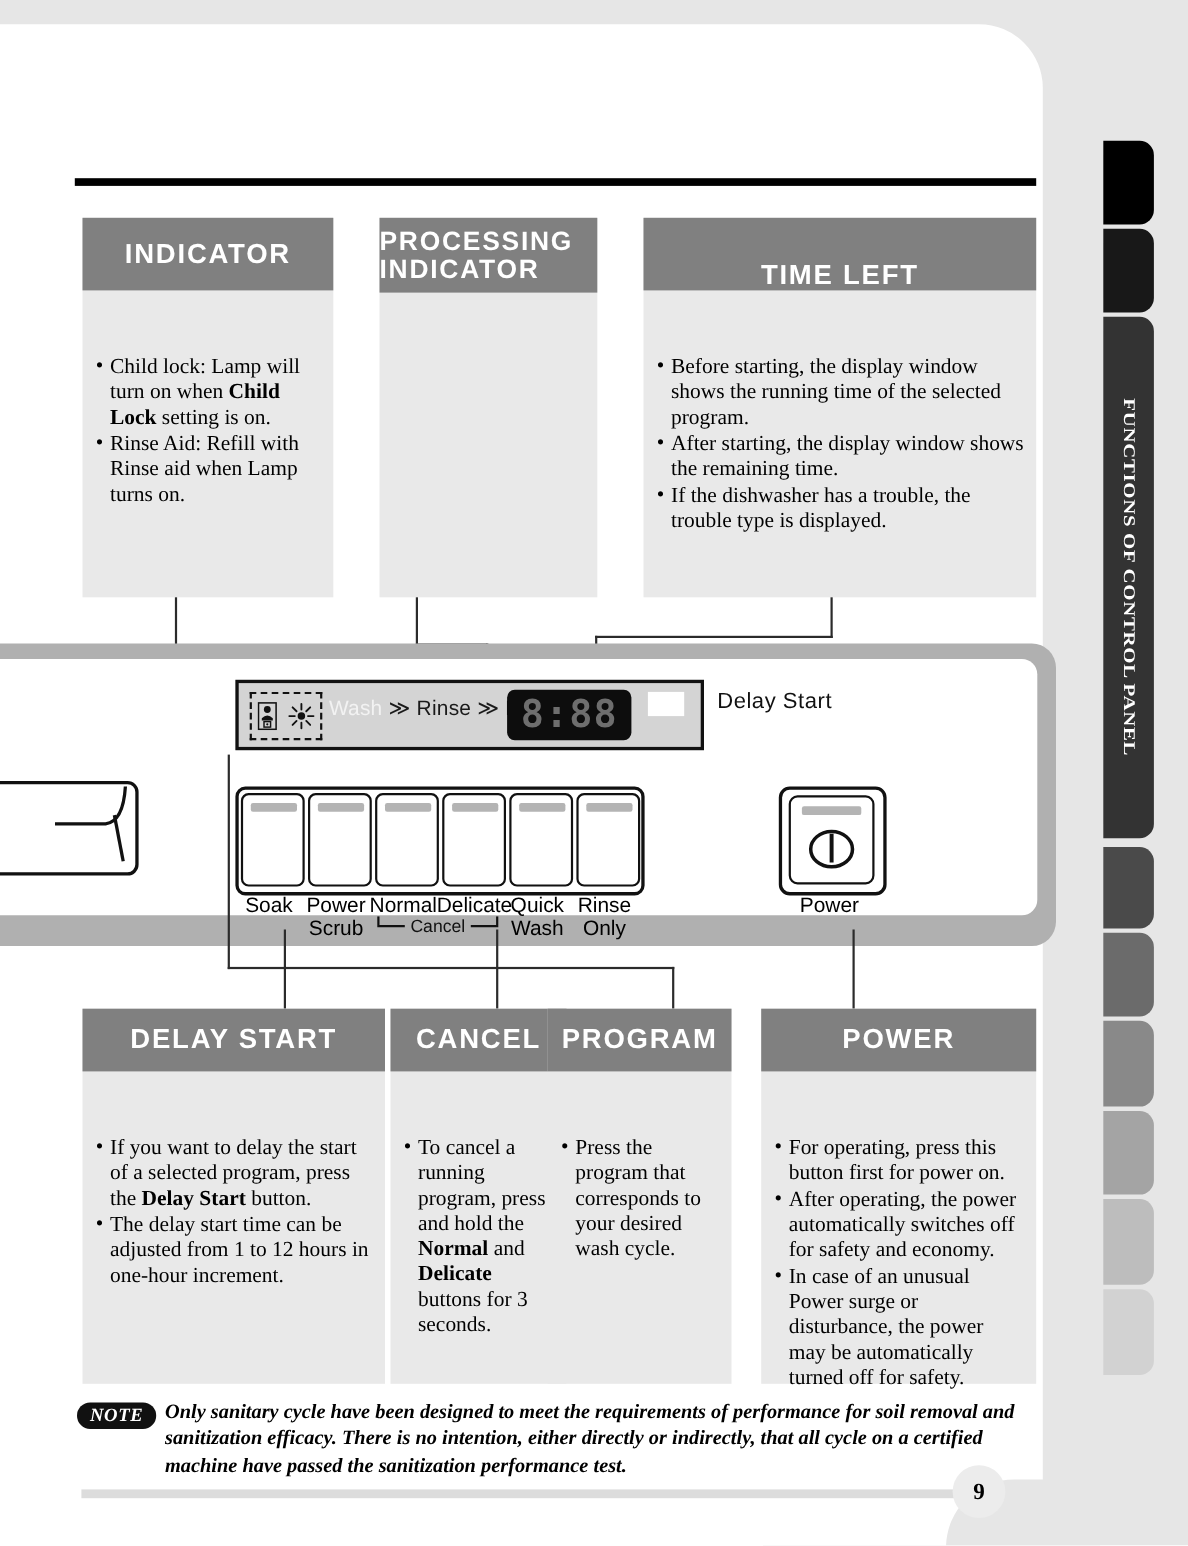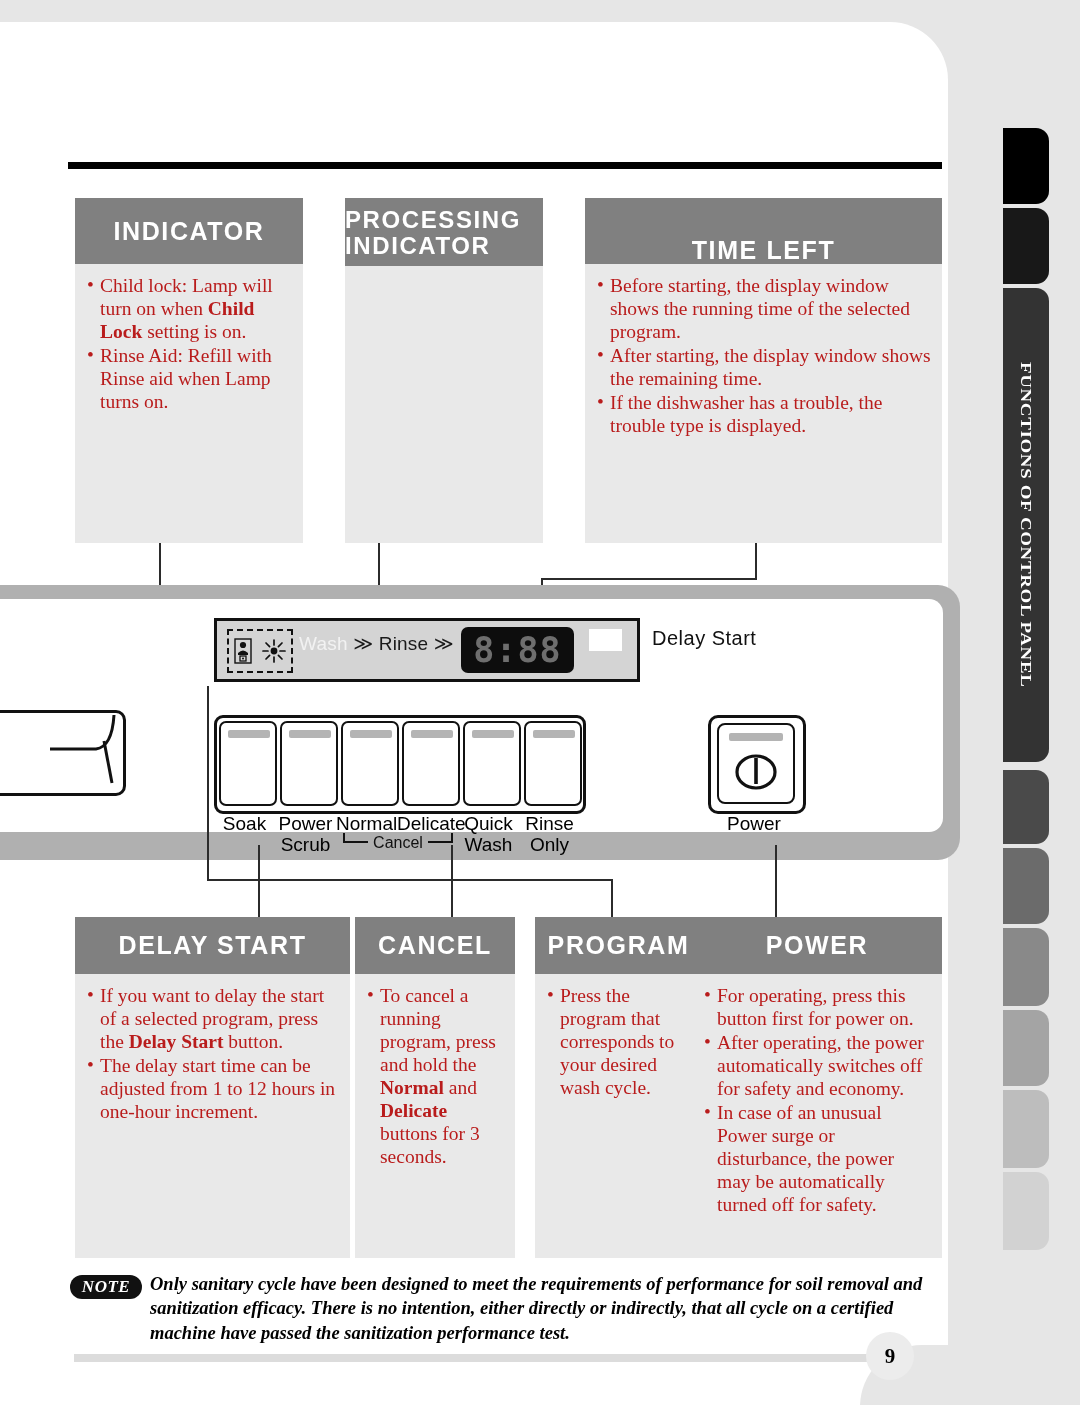--- a/index.html
+++ b/index.html
@@ -90,21 +90,22 @@
     align-items: center;
     justify-content: center;
     transform-origin: center;
   }
   .ibox-head span { display:block; line-height: 1.08; }
   .ibox-body {
     padding: 10px 10px 8px 12px;
     font-family: "Liberation Serif", serif;
     font-size: 19.5px;
     line-height: 1.18;
-    color: #b91c1c;
+    color: #000000;
+    margin-top: 48px;
   }
   .ibox-body ul { margin: 0; padding: 0; list-style: none; }
   .ibox-body li {
     position: relative;
     padding-left: 13px;
     margin-bottom: 1px;
     text-indent: 0;
   }
   .ibox-body li:before {
     content: "\2022";
@@ -553,21 +554,21 @@
     <div class="ibox-head" style="height:57px;">
       <span>CANCEL</span>
     </div>
     <div class="ibox-body">
       <ul>
         <li>To cancel a running program, press and hold the <b>Normal</b> and <b>Delicate</b> buttons for 3 seconds.</li>
       </ul>
     </div>
   </div>
 
-  <div class="ibox" style="left:535px; top:917px; width:167px; height:341px;">
+  <div class="ibox" style="left:498px; top:917px; width:167px; height:341px;">
     <div class="ibox-head" style="height:57px;">
       <span>PROGRAM</span>
     </div>
     <div class="ibox-body">
       <ul>
         <li>Press the program that corresponds to your desired wash cycle.</li>
       </ul>
     </div>
   </div>
 

